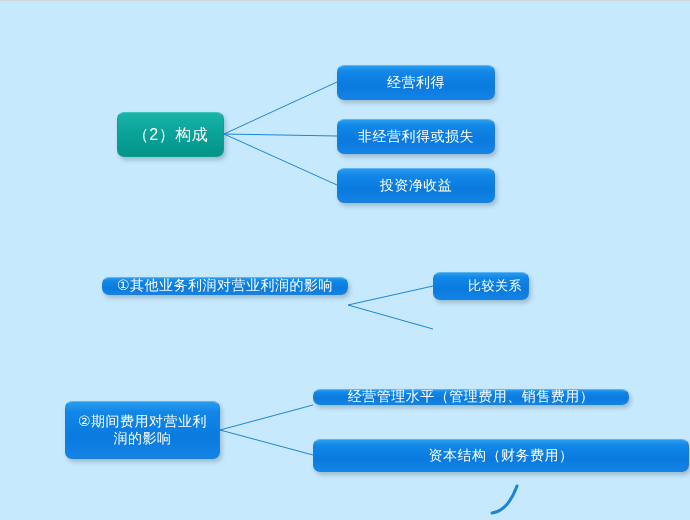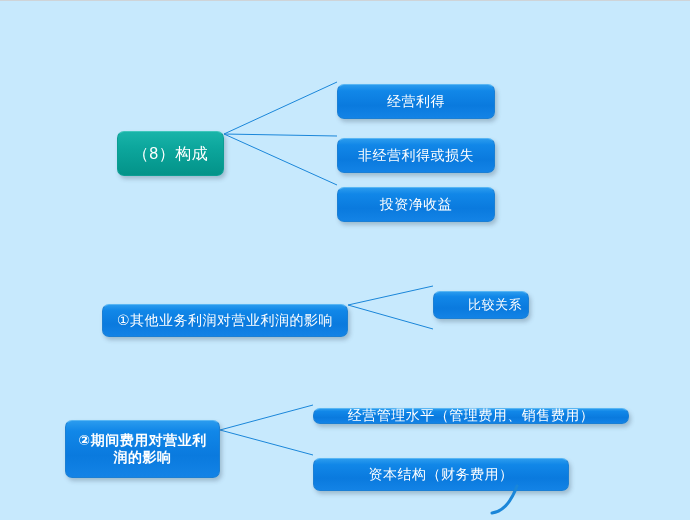--- a/index.html
+++ b/index.html
@@ -34,21 +34,20 @@
     display: flex;
     align-items: center;
     justify-content: center;
     text-align: center;
     color: #ffffff;
     border-radius: 7px;
     letter-spacing: 0.5px;
     line-height: 1.25;
     box-shadow: 2px 3px 4px rgba(60, 80, 100, 0.30);
     z-index: 2;
-    margin-top: 19px;
   }
   .node.blue {
     background: linear-gradient(to bottom,
                 #2a9bee 0%,
                 #1187e8 18%,
                 #0a7ade 62%,
                 #1383e6 100%);
     border: 1px solid #1b7fd4;
     border-top-color: #58b6f4;
   }
@@ -66,28 +65,28 @@
     white-space: pre-line;
   }
 
   
   #n-root1      { left: 117px; top: 111px; width: 107px; height: 45px; font-size: 16px; }
   #n-s1-a       { left: 337px; top:  64px; width: 158px; height: 35px; font-size: 14px; }
   #n-s1-b       { left: 337px; top: 118px; width: 158px; height: 35px; font-size: 14px; }
   #n-s1-c       { left: 337px; top: 167px; width: 158px; height: 35px; font-size: 14px; }
 
   
-  #n-root2      { left: 102px; top: 284px; width: 246px; height: 33px; font-size: 14px; }
+  #n-root2      { left: 102px; top: 276px; width: 246px; height: 18px; font-size: 14px; }
   #n-s2-a       { left: 433px; top: 271px; width:  96px; height: 28px; font-size: 13px; justify-content: flex-end; }
   #n-s2-b       { left: 433px; top: 314px; width:  96px; height: 28px; font-size: 13px; }
 
   
-  #n-root3      { left:  65px; top: 400px; width: 155px; height: 58px; font-size: 14px; font-weight: bold; }
+  #n-root3      { left:  65px; top: 400px; width: 155px; height: 58px; font-size: 14px; }
   #n-s3-a       { left: 313px; top: 388px; width: 316px; height: 16px; font-size: 14px; }
-  #n-s3-b       { left: 313px; top: 438px; width: 256px; height: 33px; font-size: 14px; }
+  #n-s3-b       { left: 313px; top: 438px; width: 376px; height: 33px; font-size: 14px; }
 
   #flourish {
     position: absolute;
     left: 490px;
     top: 480px;
     width: 40px;
     height: 36px;
     z-index: 3;
   }
 </style>
@@ -105,21 +104,21 @@
 
       <path d="M348,304 L433,285"></path>
       <path d="M348,304 L433,328"></path>
 
       <path d="M220,429 L313,404"></path>
       <path d="M220,429 L313,454"></path>
     </g>
   </svg>
 
   <div class="node teal" id="n-root1">
-    <span class="label">（8）构成</span>
+    <span class="label">（2）构成</span>
   </div>
 
   <div class="node blue" id="n-s1-a">
     <span class="label">经营利得</span>
   </div>
 
   <div class="node blue" id="n-s1-b">
     <span class="label">非经营利得或损失</span>
   </div>
 

